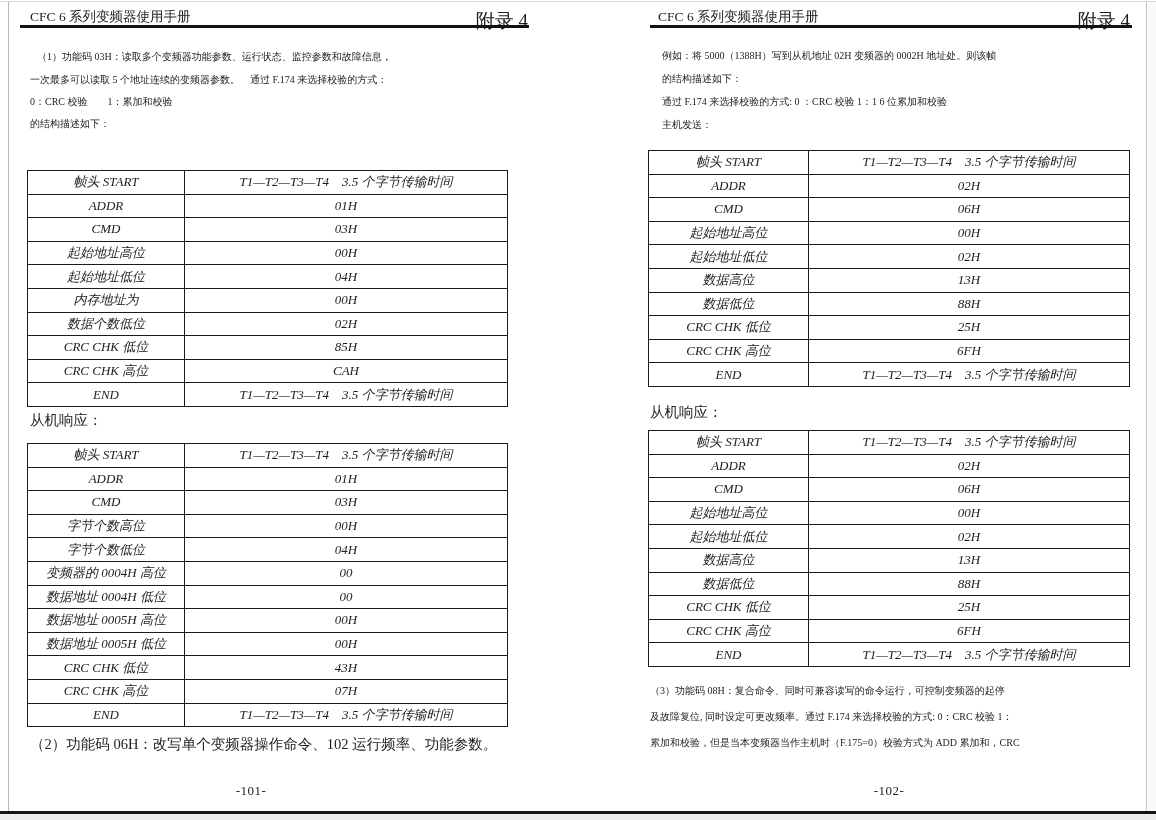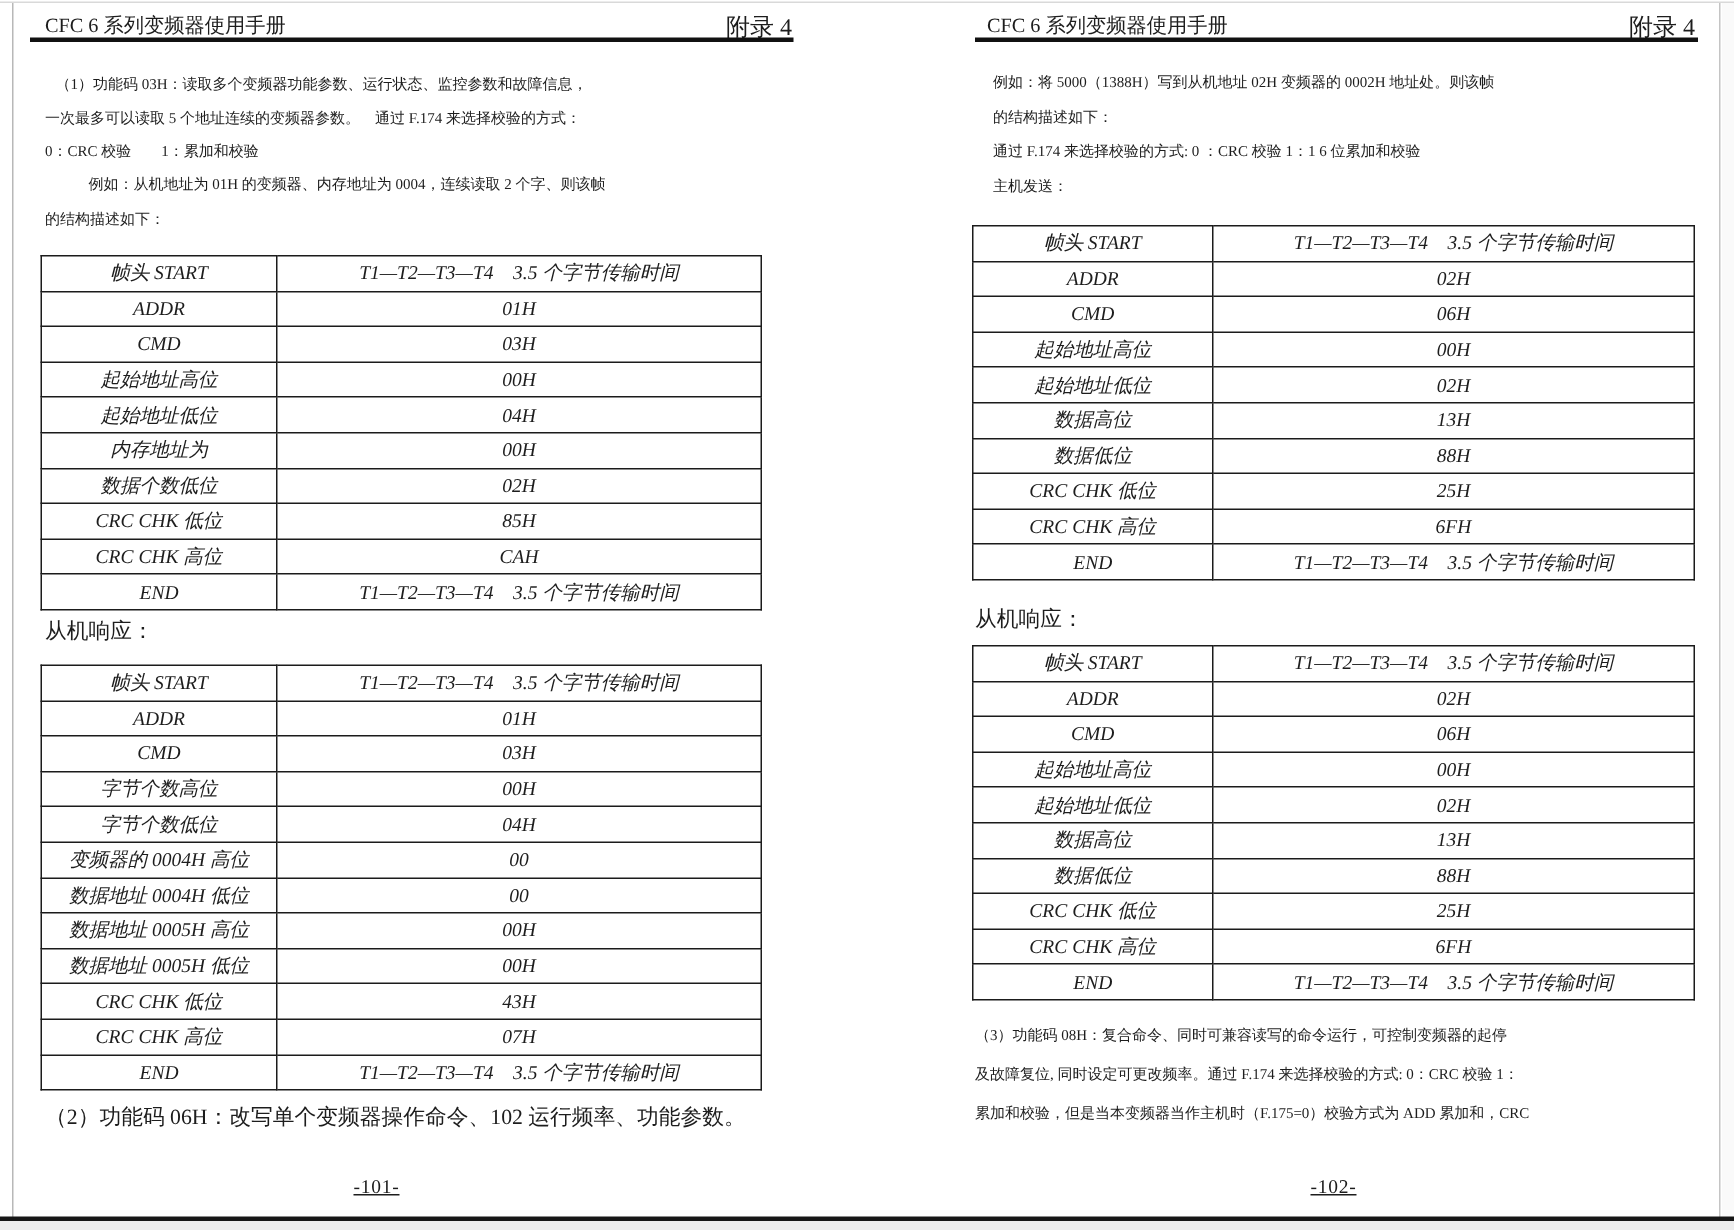--- a/index.html
+++ b/index.html
@@ -6,40 +6,40 @@
   body{
     width:1156px;height:820px;position:relative;overflow:hidden;
     background:#ffffff;color:#1d1d1d;
     font-family:"Liberation Serif","DejaVu Serif",serif;
   }
   .page{position:absolute;top:0;width:578px;height:724px;}
   #page-left{left:0;}
   #page-right{left:578px;}
 
   .hdr-title{position:absolute;top:8px;font-size:13.5px;white-space:nowrap;}
-  .hdr-appendix{position:absolute;top:8px;font-size:16px;text-align:right;white-space:nowrap;}
+  .hdr-appendix{position:absolute;top:8px;font-size:19px;text-align:right;white-space:nowrap;}
   .hdr-rule{position:absolute;height:2.5px;background:#111;}
 
   .para{position:absolute;font-size:10px;}
   .para .ln{display:block;white-space:nowrap;}
   .lh225 .ln{line-height:22.6px;}
   .lh23 .ln{line-height:23px;}
   .lh26 .ln{line-height:26px;}
   .indent1{text-indent:7px;}
   .indent2{text-indent:29px;}
 
   .label-line{position:absolute;font-size:14.5px;white-space:nowrap;}
 
   table.ft{position:absolute;border-collapse:collapse;table-layout:fixed;
     border:1.5px solid #111;font-size:13px;font-style:italic;}
   table.ft td{border:1px solid #1b1b1b;text-align:center;vertical-align:middle;
     padding:0;overflow:hidden;white-space:nowrap;}
   table.ft tr{height:23.6px;}
 
-  .pagenum{position:absolute;font-size:13px;text-align:center;letter-spacing:0.5px;text-decoration:underline;}
+  .pagenum{position:absolute;font-size:13px;text-align:center;letter-spacing:0.5px;}
 
   .edge{position:absolute;}
   #edge-top{left:0;top:1px;width:1156px;height:1px;background:#d9d9d9;}
   #edge-left{left:8px;top:2px;width:1px;height:810px;background:#b8b8b8;}
   #edge-right{left:1146px;top:2px;width:1px;height:810px;background:#c4c4c4;}
   #edge-right-fill{left:1148px;top:2px;width:8px;height:810px;background:#fafafa;}
   #edge-bottom-bar{left:0;top:811px;width:1156px;height:3px;background:#161616;}
   #edge-bottom-fill{left:0;top:814px;width:1156px;height:6px;background:#ededed;}
 </style>
 </head>
@@ -50,21 +50,20 @@
   <div class="hdr-appendix" style="left:440px;width:88px;">附录 4</div>
   <div class="hdr-rule" style="left:20px;top:25px;width:509px;"></div>
 
   <div class="para lh225" style="left:30px;top:46px;width:500px;">
     <span class="ln indent1">（1）功能码 03H：读取多个变频器功能参数、运行状态、监控参数和故障信息，</span>
     <span class="ln">一次最多可以读取 5 个地址连续的变频器参数。　通过 F.174 来选择校验的方式：</span>
     <span class="ln">0：CRC 校验　　1：累加和校验</span>
   </div>
 
   <div class="para lh225" style="left:30px;top:113px;width:500px;">
-    <span class="ln indent2">例如：从机地址为 01H 的变频器、内存地址为 0004，连续读取 2 个字、则该帧</span>
     <span class="ln">的结构描述如下：</span>
   </div>
 
   <table class="ft" style="left:27px;top:170px;width:481px;">
     <colgroup>
         <col style="width:157px">
         <col>
       </colgroup>
     <tbody>
         <tr>

